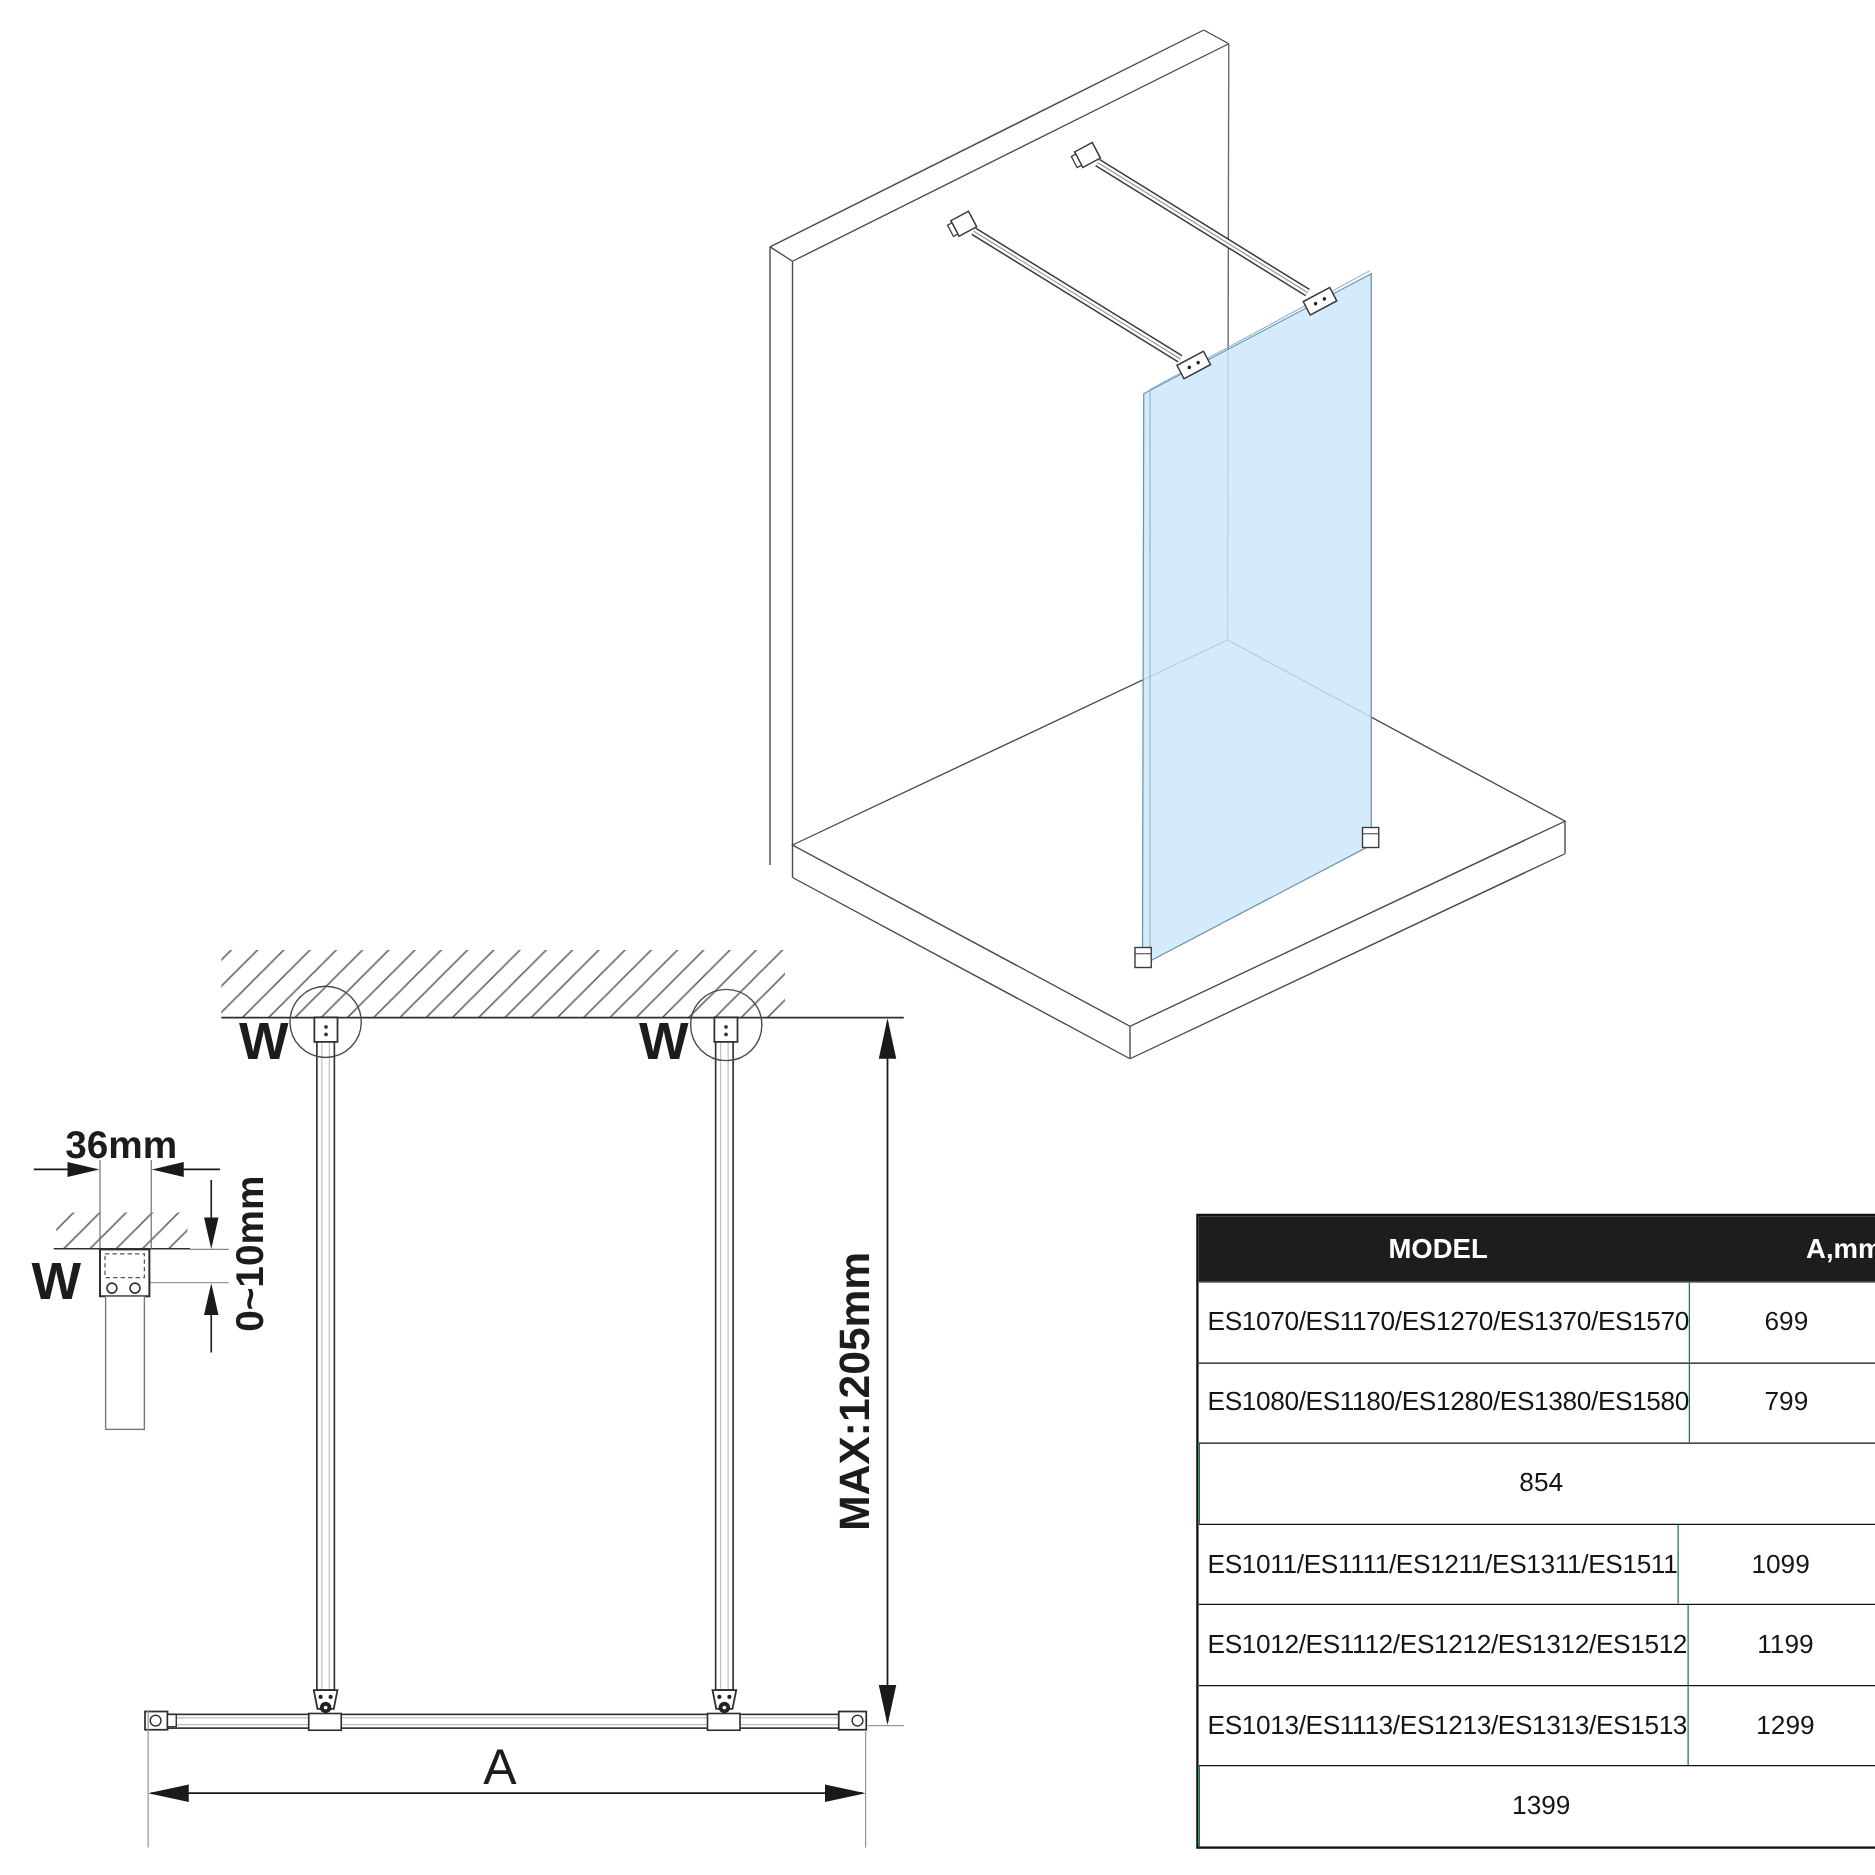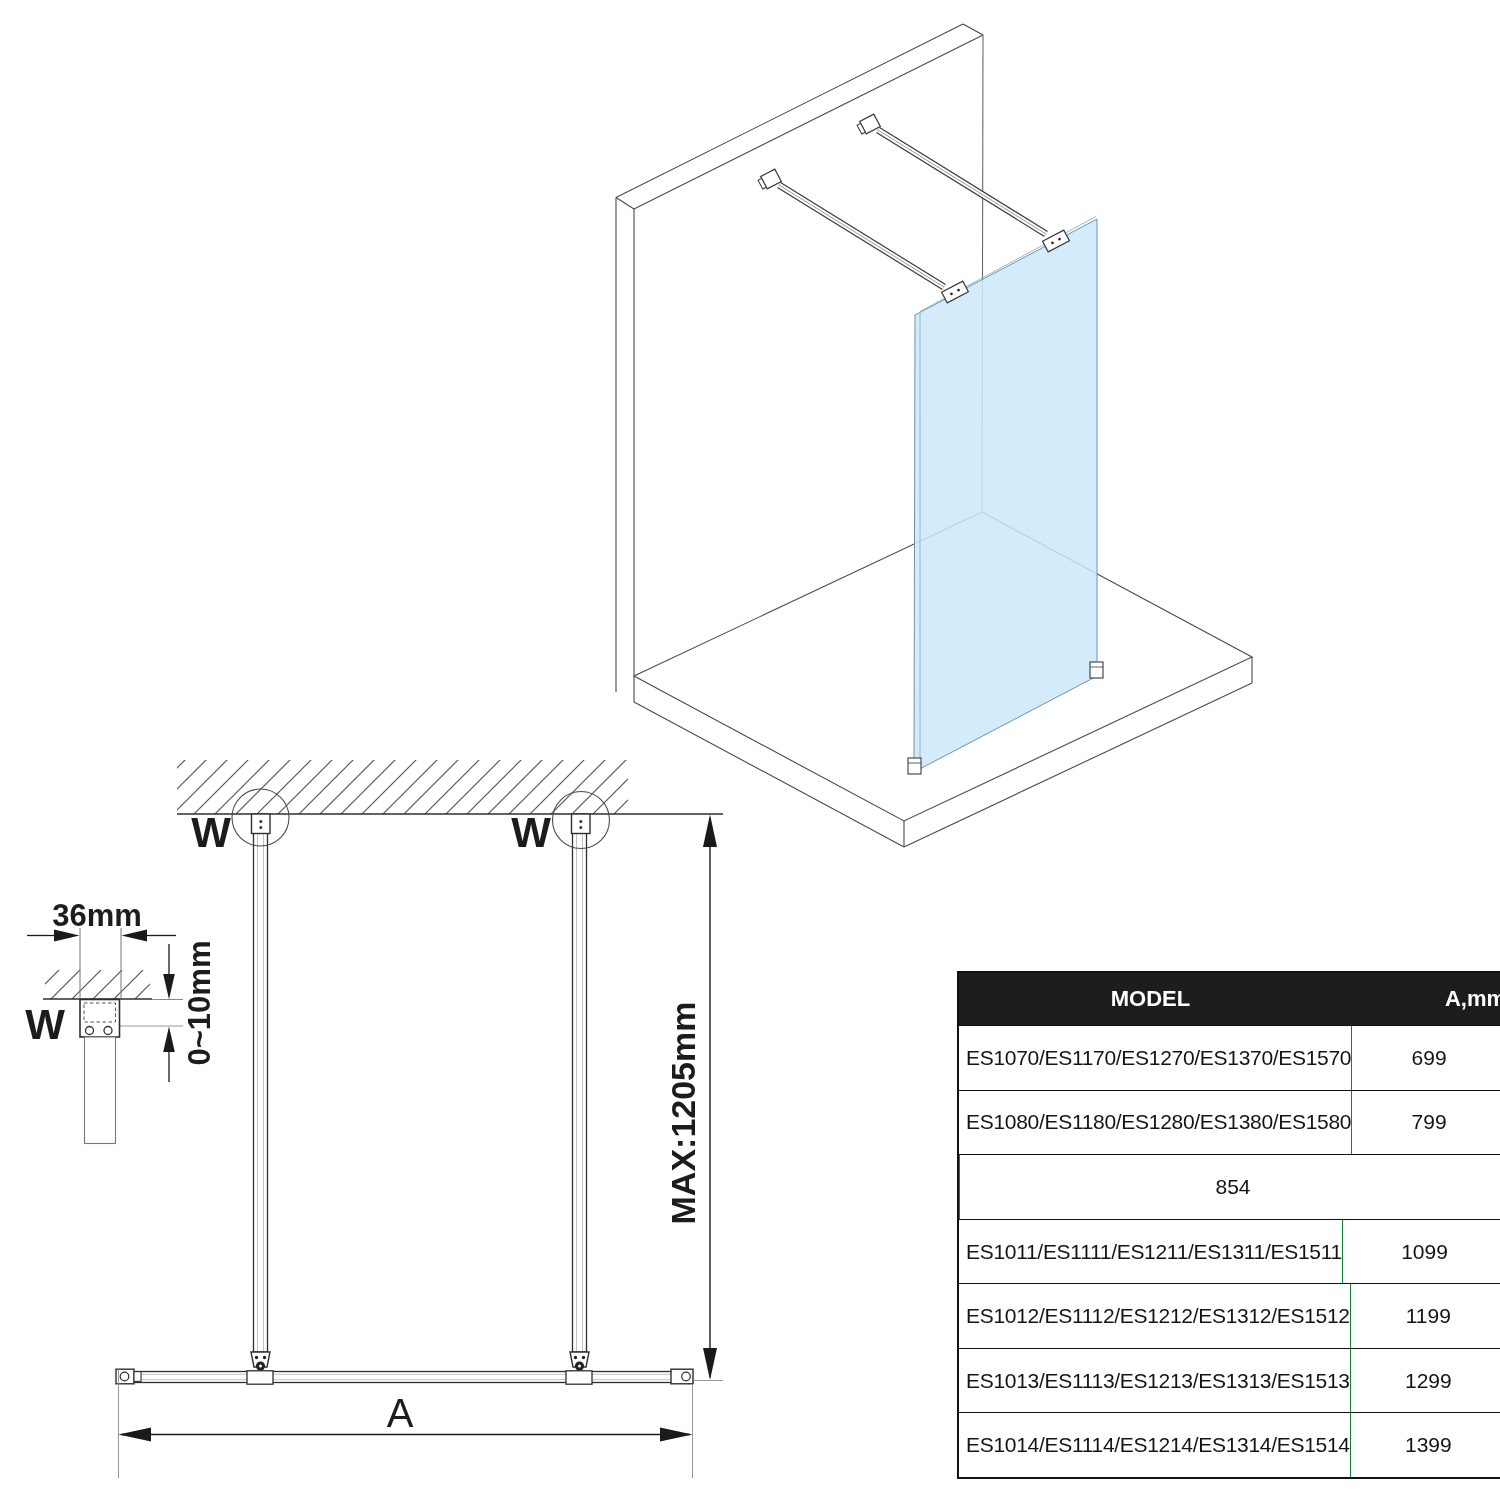--- a/index.html
+++ b/index.html
@@ -249,19 +249,18 @@
   </div>
   <div class="spec-row">
     <div class="col-model">ES1012/ES1112/ES1212/ES1312/ES1512</div>
     <div class="col-a">1199</div>
   </div>
   <div class="spec-row">
     <div class="col-model">ES1013/ES1113/ES1213/ES1313/ES1513</div>
     <div class="col-a">1299</div>
   </div>
   <div class="spec-row">
-    <div class="col-model">ES1014/ES1114/ES1214/ES1314/ES1514</div>
     <div class="col-a">1399</div>
   </div>
 </div>
 
 
 
 
 </body></html>

